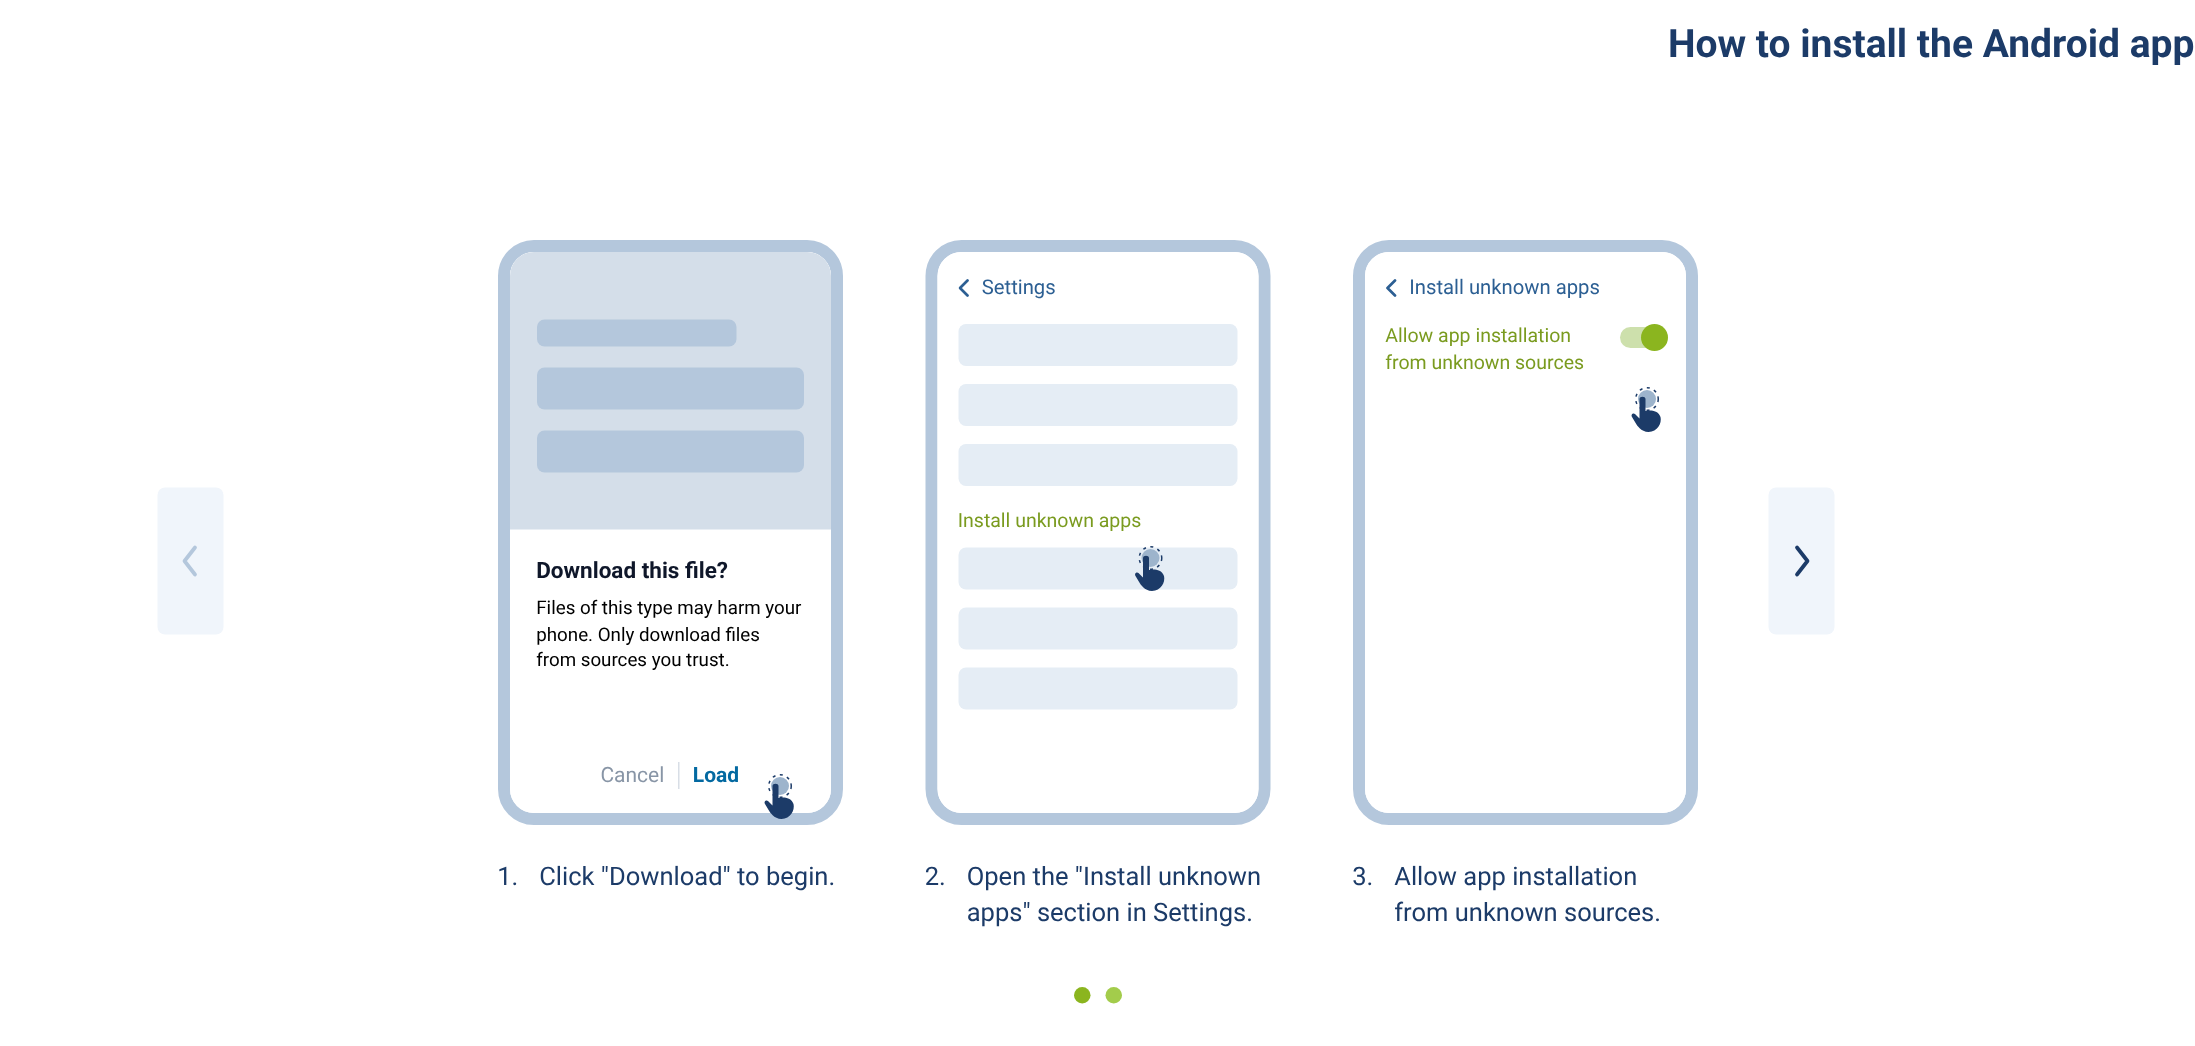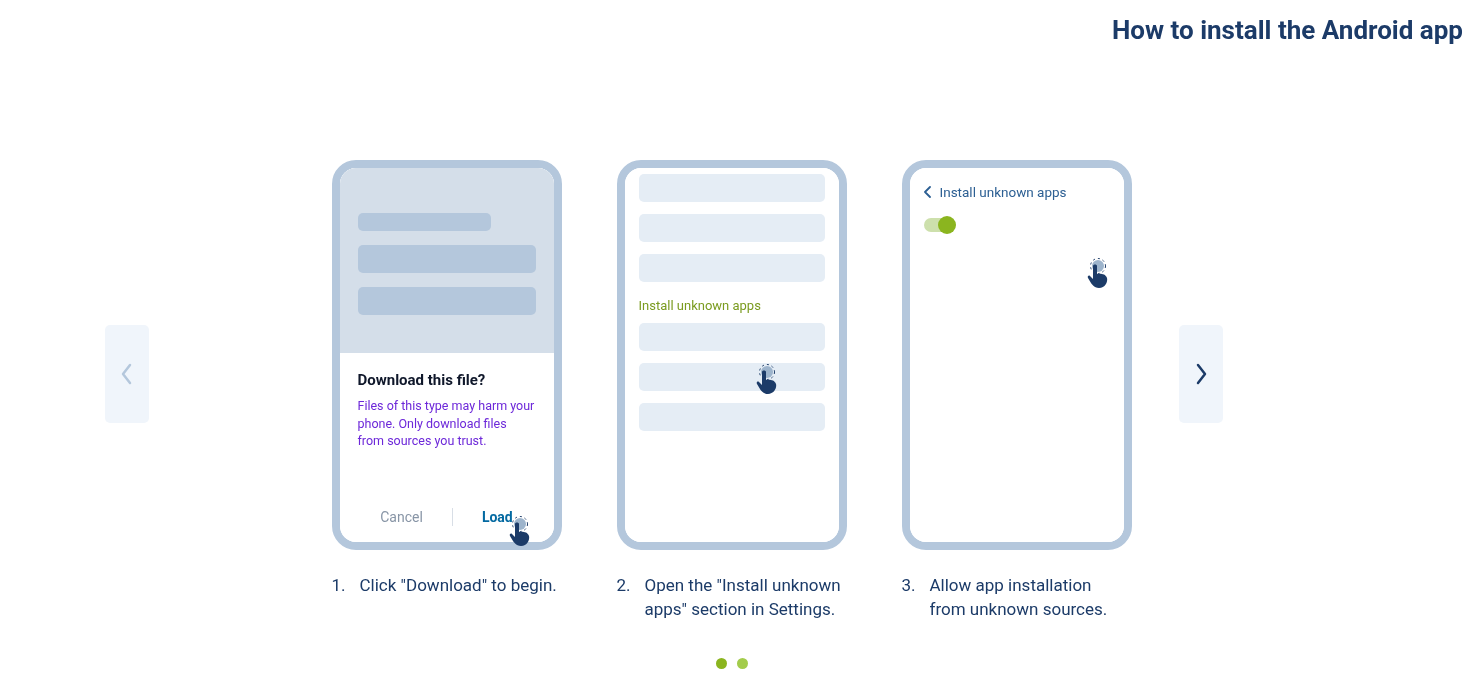--- a/index.html
+++ b/index.html
@@ -81,32 +81,32 @@
   .p1-bottom {
     padding: 18px 18px 0;
   }
   .p1-title {
     color: #0f172a;
     font-weight: 700;
     font-size: 15px;
     margin-bottom: 8px;
   }
   .p1-desc {
-    color: #6d28d9;
+    color: #000000;
     font-size: 12.5px;
     line-height: 1.4;
   }
   .p1-actions {
     position: absolute;
     bottom: 16px;
     left: 0; right: 0;
     display: flex;
     justify-content: center;
     align-items: center;
-    gap: 29px;
+    gap: 9px;
     font-size: 14px;
   }
   .p1-cancel { color: #8895a6; }
   .p1-divider { width: 1px; height: 18px; background: #d8dee6; }
   .p1-load { color: #0369a1; font-weight: 700; }
 
   
   .ph-header {
     display: flex;
     align-items: center;
@@ -240,20 +240,26 @@
       </div>
       <div class="caption">
         <span class="num">1.</span>
         <span>Click "Download" to begin.</span>
       </div>
     </div>
 
     <div class="step">
       <div class="phone">
         <div class="phone-inner">
+          <div class="ph-header">
+            <svg width="8" height="12" viewBox="0 0 8 12">
+                <path d="M6 1 L1 6 L6 11" fill="none" stroke="#2c5f93" stroke-width="1.8" stroke-linecap="round" stroke-linejoin="round"></path>
+              </svg>
+            <span>Settings</span>
+          </div>
           <div class="ph-body">
             <div class="ph-row"></div>
             <div class="ph-row"></div>
             <div class="ph-row"></div>
             <div class="ph-label">Install unknown apps</div>
             <div class="ph-row"></div>
             <div class="ph-row"></div>
             <div class="ph-row"></div>
           </div>
         </div>
@@ -274,20 +280,21 @@
     <div class="step">
       <div class="phone">
         <div class="phone-inner">
           <div class="ph-header">
             <svg width="8" height="12" viewBox="0 0 8 12">
                 <path d="M6 1 L1 6 L6 11" fill="none" stroke="#2c5f93" stroke-width="1.8" stroke-linecap="round" stroke-linejoin="round"></path>
               </svg>
             <span>Install unknown apps</span>
           </div>
           <div class="allow-row">
+            <div class="allow-text">Allow app installation from unknown sources</div>
             <div class="toggle"></div>
           </div>
         </div>
         <div class="tap" style="right:10px; top:90px;">
           <svg viewBox="0 0 28 34">
               <circle cx="12" cy="8" r="6" fill="#9db4cc"></circle>
               <circle cx="12" cy="8" r="7.5" fill="none" stroke="#1c3b68" stroke-width="1" stroke-dasharray="2 3"></circle>
               <path d="M11 8 v8 c0 0 8 -2 10 4 c1 4 -2 10 -8 10 c-5 0 -8 -5 -8 -5 l-3 -5 c-1 -2 1 -3 2 -2 l3 3 v-13 c0 -2 4 -2 4 0 z" fill="#1c3b68"></path>
             </svg>
         </div>

